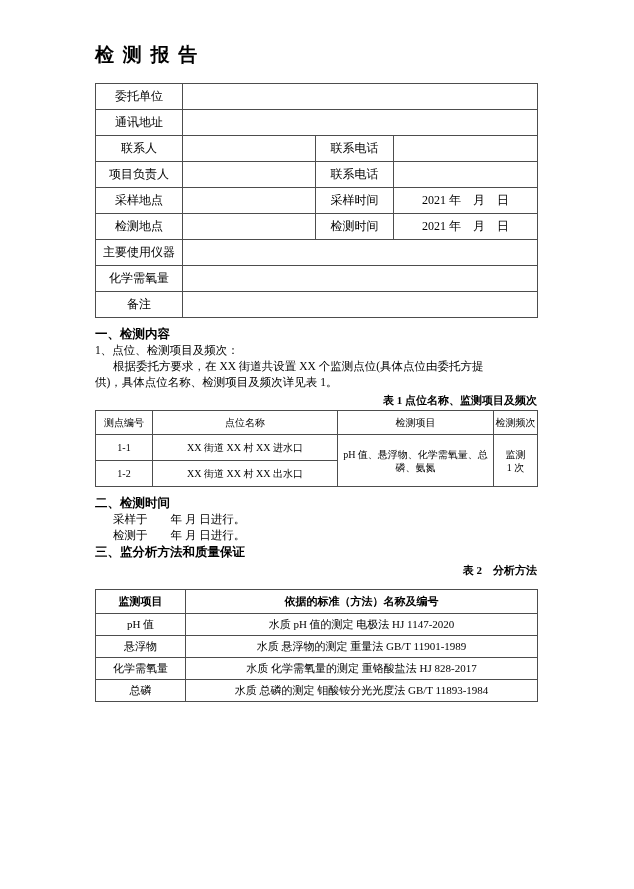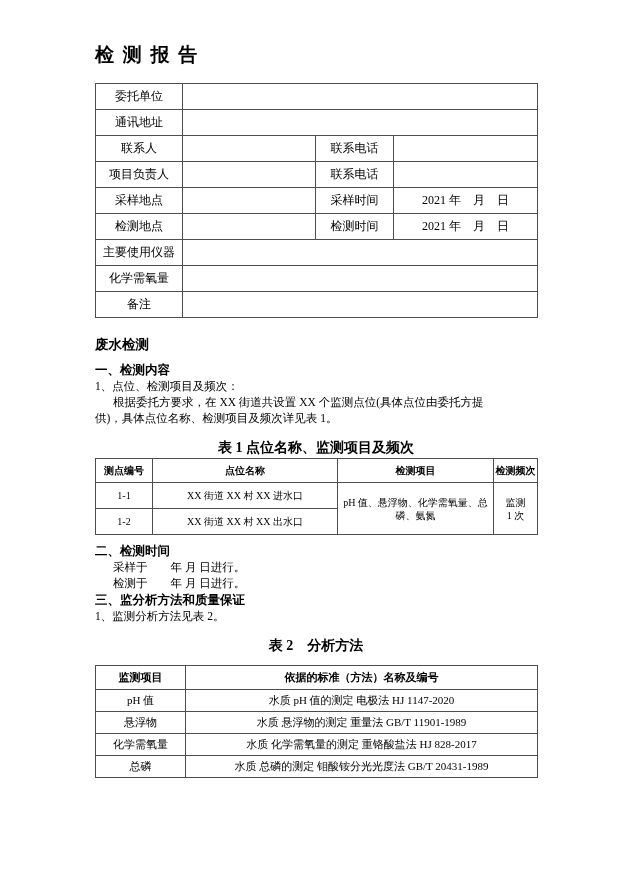--- a/index.html
+++ b/index.html
@@ -28,24 +28,24 @@
   td, th { border: 1px solid #4d4d4d; text-align: center; vertical-align: middle; overflow: hidden; }
 
   .info-table { margin-top: 13px; font-size: 12px; }
   .info-table td { height: 26px; padding: 1px 2px; white-space: pre-wrap; }
 
   .sec-main { margin-top: 17px; font-size: 13.5px; font-weight: bold; line-height: 19px; }
   .sec-head { margin-top: 8px; font-size: 12.5px; font-weight: bold; line-height: 16px; }
   .body-line { font-size: 11.5px; line-height: 16px; white-space: pre-wrap; }
   .indent { text-indent: 18px; }
 
-  .tbl-caption { margin-top: 14px; text-align: center; font-size: 14px; font-weight: bold; line-height: 16px; white-space: pre-wrap; }
+  .tbl-caption { margin-top: 2px; text-align: right; font-size: 11px; font-weight: bold; line-height: 16px; white-space: pre-wrap; }
 
   .table1 { margin-top: 2px; font-size: 10px; }
-  .table1 th { height: 24px; font-size: 10px; font-weight: bold; padding: 0; }
+  .table1 th { height: 24px; font-size: 10px; font-weight: normal; padding: 0; }
   .table1 td { height: 26px; padding: 0 1px; line-height: 13px; }
 
   .table2 { margin-top: 11px; font-size: 11px; }
   .table2 th { height: 24px; font-size: 11px; font-weight: bold; padding: 0 2px; }
   .table2 td { height: 22px; padding: 0 2px; }
 </style>
 </head>
 <body>
 
 <div class="page">
@@ -101,21 +101,20 @@
         <td>化学需氧量</td>
         <td colspan="3"></td>
       </tr>
       <tr>
         <td>备注</td>
         <td colspan="3"></td>
       </tr>
     </tbody>
       </table>
 
-    <div class="sec-main">废水检测</div>
 
     <div class="sec-head">一、检测内容</div>
     <div class="body-line">1、点位、检测项目及频次：</div>
     <div class="body-line indent">根据委托方要求，在 XX 街道共设置 XX 个监测点位(具体点位由委托方提</div>
     <div class="body-line">供)，具体点位名称、检测项目及频次详见表 1。</div>
 
     <div class="tbl-caption">表 1 点位名称、监测项目及频次</div>
 
     <table class="table1">
       <colgroup>
@@ -145,21 +144,20 @@
         <td>XX 街道 XX 村 XX 出水口</td>
       </tr>
     </tbody>
       </table>
 
     <div class="sec-head" style="">二、检测时间</div>
     <div class="body-line indent">采样于　　年 月 日进行。</div>
     <div class="body-line indent">检测于　　年 月 日进行。</div>
 
     <div class="sec-head" style="margin-top:1px;">三、监分析方法和质量保证</div>
-    <div class="body-line">1、监测分析方法见表 2。</div>
 
     <div class="tbl-caption">表 2　分析方法</div>
 
     <table class="table2">
       <colgroup>
           <col style="width:90px">
           <col style="width:352px">
         </colgroup>
       <tbody>
           <tr>
@@ -173,20 +171,20 @@
       <tr>
         <td>悬浮物</td>
         <td>水质 悬浮物的测定 重量法 GB/T 11901-1989</td>
       </tr>
       <tr>
         <td>化学需氧量</td>
         <td>水质 化学需氧量的测定 重铬酸盐法 HJ 828-2017</td>
       </tr>
       <tr>
         <td>总磷</td>
-        <td>水质 总磷的测定 钼酸铵分光光度法 GB/T 20431-1989</td>
+        <td>水质 总磷的测定 钼酸铵分光光度法 GB/T 11893-1984</td>
       </tr>
     </tbody>
       </table>
 
   </div>
 
 </div>
 
 </body></html>

